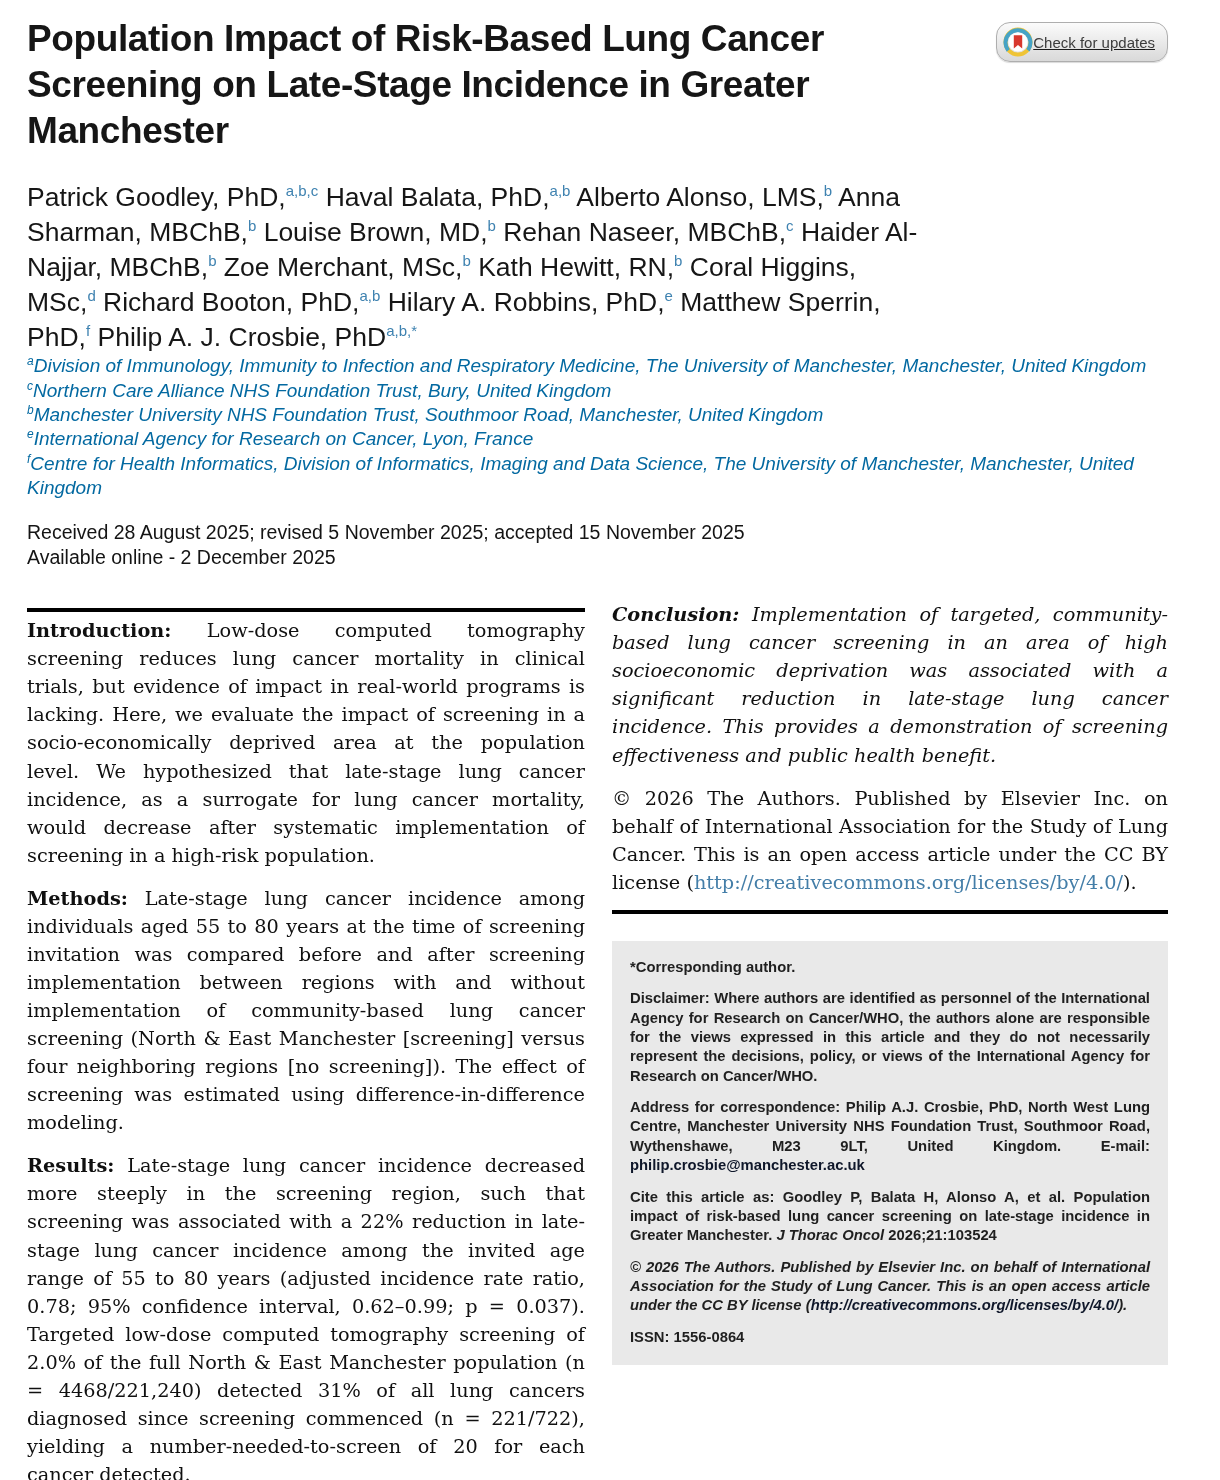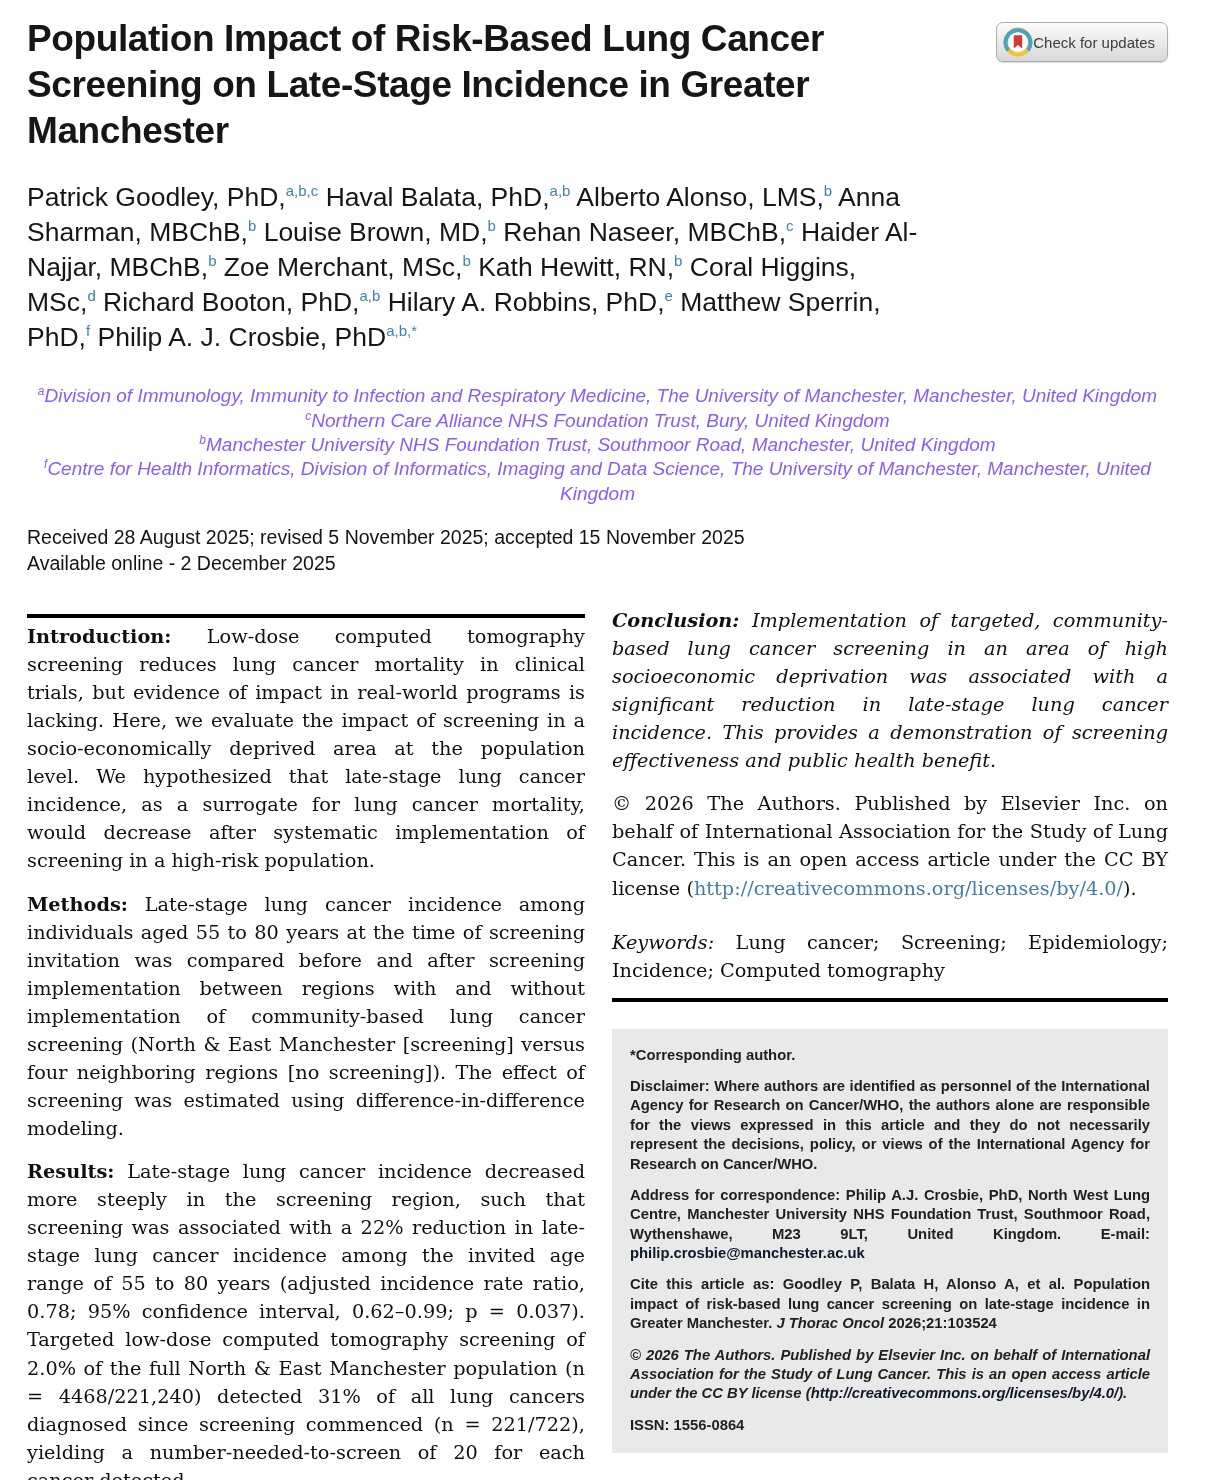--- a/index.html
+++ b/index.html
@@ -12,33 +12,34 @@
 
   
   .header-row { display:flex; justify-content:space-between; align-items:flex-start; }
   .title {
     font-size:37px; line-height:1.24; font-weight:600; letter-spacing:-0.4px;
     color:#161616; max-width:885px;
   }
   .update-badge {
     margin-top:6px; display:flex; align-items:center; gap:0;
     background:linear-gradient(#fbfbfb,#d9d9d9); border:1px solid #aeaeae;
-    border-radius:7px; padding:4px 12px 4px 6px; cursor:pointer;
+    border-radius:14px; padding:4px 12px 4px 6px; cursor:pointer;
     box-shadow:0 1px 1px rgba(0,0,0,.15);
+    text-decoration:underline;
   }
   .update-badge .label { font-size:15px; color:#3c3c3c; }
 
   
   .authors {
     margin-top:26px; font-size:26.5px; line-height:1.32; color:#161616; max-width:900px;
   }
   .authors sup { color:#3e82b0; font-size:15px; }
 
   
-  .affiliations { margin-top:30px; font-style:italic; font-size:19px; line-height:1.26; color:#8b5cf6;text-align:center; }
+  .affiliations { margin-top:0; font-style:italic; font-size:19px; line-height:1.26; color:#0369a1; }
   .affiliations sup { font-size:12px; }
 
   
   .dates { margin-top:20px; font-size:19.5px; line-height:1.32; color:#141414; }
 
   
   .columns { display:flex; gap:27px; margin-top:30px; }
   .col-left  { width:558px; }
   .col-right { width:556px; }
   .abstract-heading {
@@ -101,20 +102,21 @@
     <span><span>Richard Booton, PhD,</span><sup>a,b</sup></span>
     <span><span>Hilary A. Robbins, PhD,</span><sup>e</sup></span>
     <span><span>Matthew Sperrin, PhD,</span><sup>f</sup></span>
     <span><span>Philip A. J. Crosbie, PhD</span><sup>a,b,*</sup></span>
   </div>
 
   <div class="affiliations">
     <div><sup>a</sup><span>Division of Immunology, Immunity to Infection and Respiratory Medicine, The University of Manchester, Manchester, United Kingdom</span></div>
     <div><sup>c</sup><span>Northern Care Alliance NHS Foundation Trust, Bury, United Kingdom</span></div>
     <div><sup>b</sup><span>Manchester University NHS Foundation Trust, Southmoor Road, Manchester, United Kingdom</span></div>
+    <div><sup>e</sup><span>International Agency for Research on Cancer, Lyon, France</span></div>
     <div><sup>f</sup><span>Centre for Health Informatics, Division of Informatics, Imaging and Data Science, The University of Manchester, Manchester, United Kingdom</span></div>
   </div>
 
   <div class="dates">
     <div>Received 28 August 2025; revised 5 November 2025; accepted 15 November 2025</div>
     <div>Available online - 2 December 2025</div>
   </div>
 
   <div class="columns">
 
@@ -138,24 +140,20 @@
     <div class="col-right">
       <p class="abs-p" style="margin-top:0;font-style:italic;">
         <b>Conclusion:</b>
         <span>Implementation of targeted, community-based lung cancer screening in an area of high socioeconomic deprivation was associated with a significant reduction in late-stage lung cancer incidence. This provides a demonstration of screening effectiveness and public health benefit.</span>
       </p>
 
       <p class="abs-p">
         <span>© 2026 The Authors. Published by Elsevier Inc. on behalf of International Association for the Study of Lung Cancer. This is an open access article under the CC BY license (</span><a class="link">http://creativecommons.org/licenses/by/4.0/</a><span>).</span>
       </p>
 
-      <p class="abs-p" style="margin-top:26px;">
-        <span class="kw-label">Keywords:</span>
-        <span>Lung cancer; Screening; Epidemiology; Incidence; Computed tomography</span>
-      </p>
       <div class="kw-rule"></div>
 
       <div class="graybox">
         <p>*Corresponding author.</p>
         <p>Disclaimer: Where authors are identified as personnel of the International Agency for Research on Cancer/WHO, the authors alone are responsible for the views expressed in this article and they do not necessarily represent the decisions, policy, or views of the International Agency for Research on Cancer/WHO.</p>
         <p>
           <span>Address for correspondence: Philip A.J. Crosbie, PhD, North West Lung Centre, Manchester University NHS Foundation Trust, Southmoor Road, Wythenshawe, M23 9LT, United Kingdom. E-mail: </span><a class="link">philip.crosbie@manchester.ac.uk</a>
         </p>
         <p>
           <span>Cite this article as: Goodley P, Balata H, Alonso A, et al. Population impact of risk-based lung cancer screening on late-stage incidence in Greater Manchester. </span><span class="it">J Thorac Oncol</span><span> 2026;21:103524</span>

